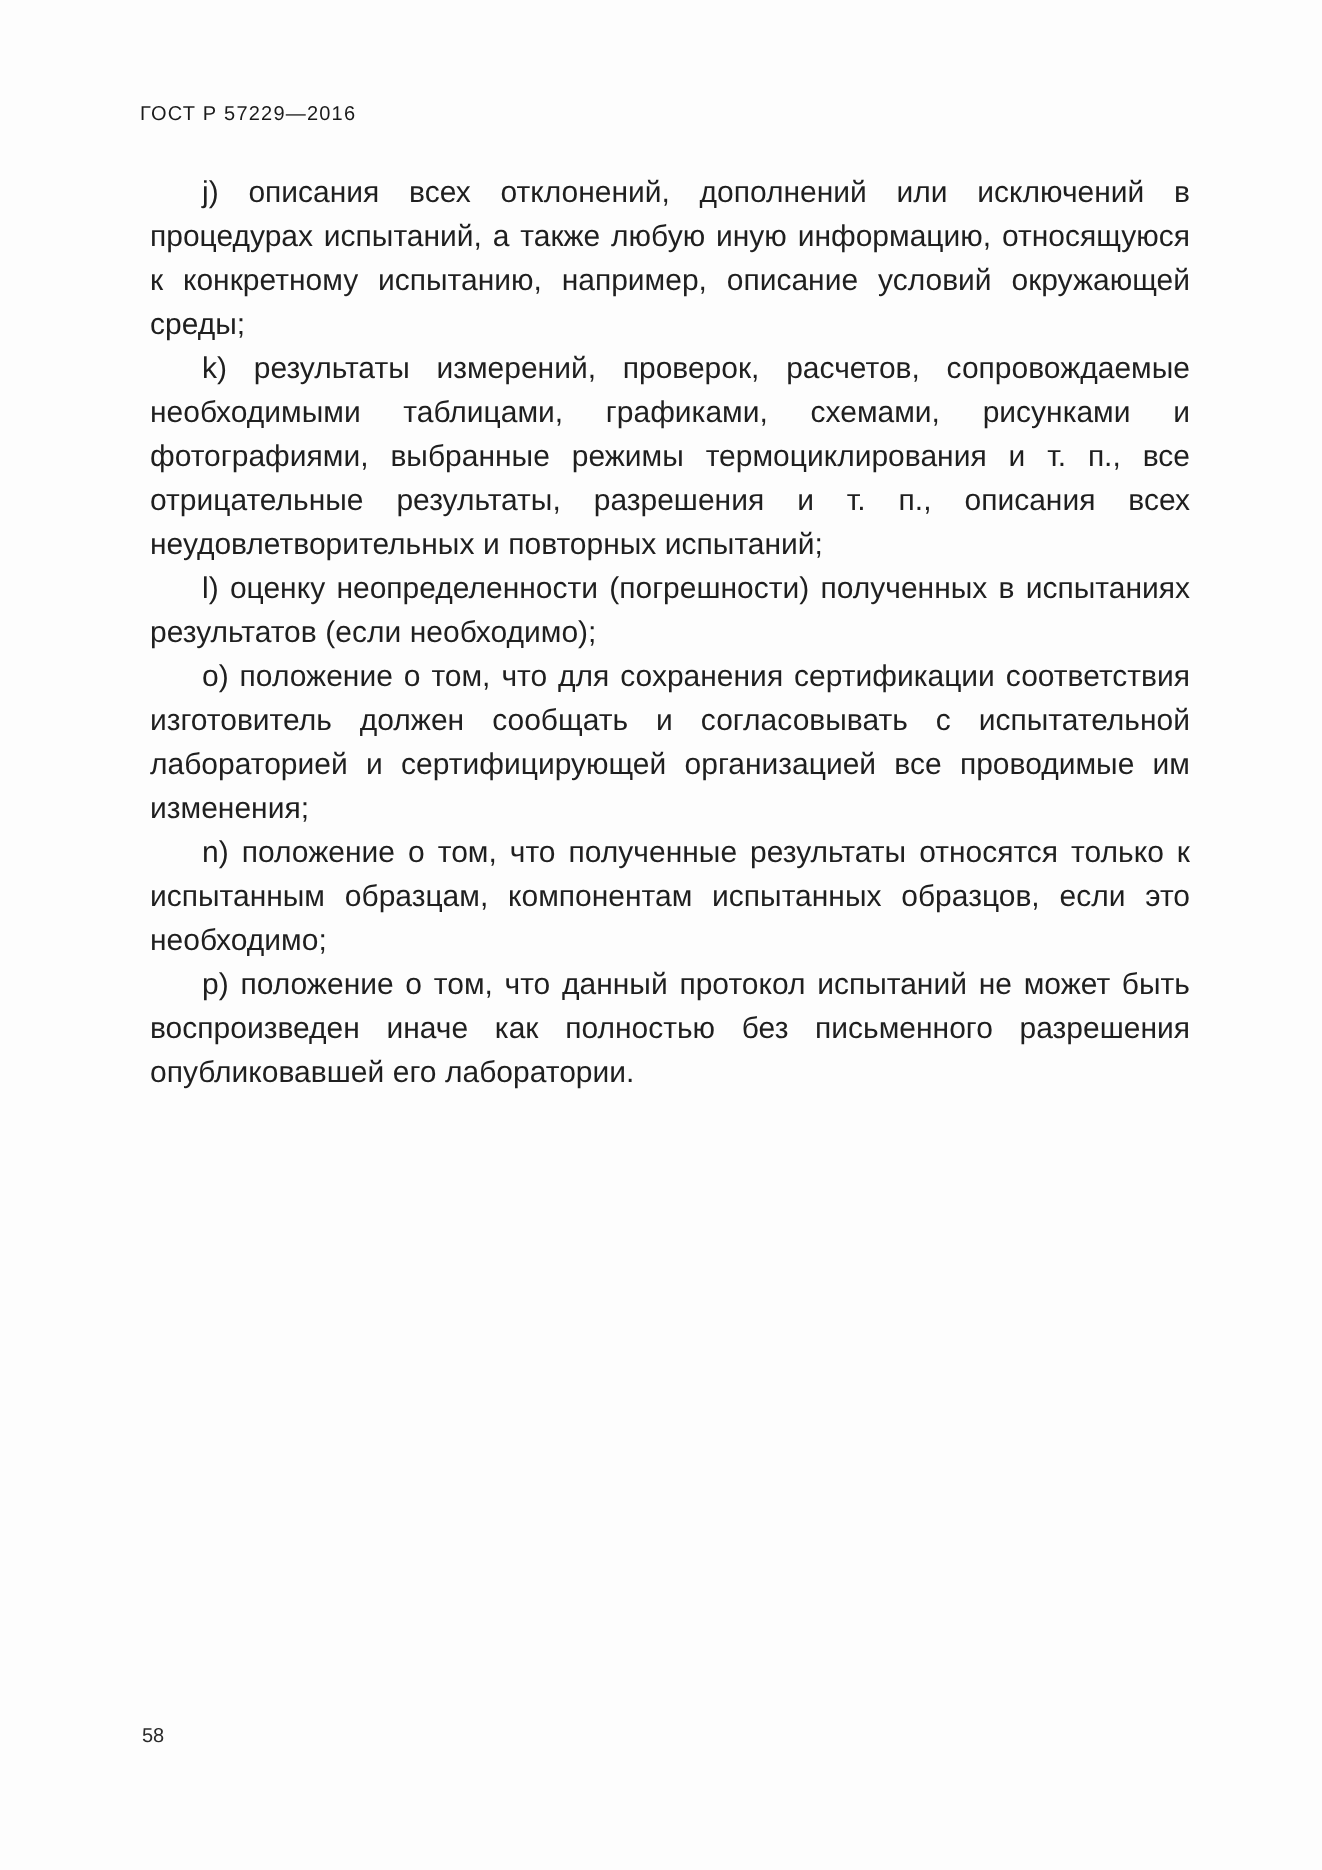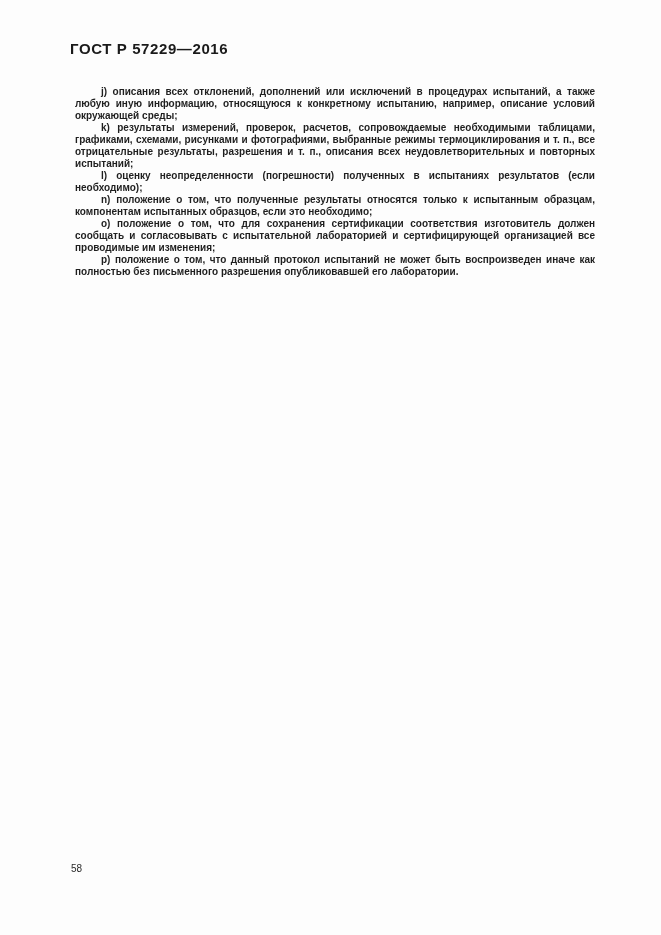--- a/index.html
+++ b/index.html
@@ -29,48 +29,47 @@
     pointer-events: none;
   }
 
   .page-inner {
     position: relative;
     z-index: 2;
   }
 
   .doc-header {
     position: absolute;
-    top: 40px;
+    top: 52px;
     left: 70px;
-    font-size: 15px;
-    font-weight: bold;
+    font-size: 10px;
+    font-weight: normal;
     letter-spacing: 0.6px;
     color: #1a1a1a;
     white-space: nowrap;
   }
 
   .content {
     position: absolute;
     top: 86px;
     left: 75px;
     width: 520px;
   }
 
   .para {
     margin: 0;
-    font-size: 10px;
-    line-height: 12px;
+    font-size: 15px;
+    line-height: 22px;
     color: #1f1f1f;
     text-align: justify;
     text-align-last: left;
     text-indent: 26px;
     -webkit-hyphens: none;
     hyphens: none;
     word-spacing: 0.1px;
-    font-weight: bold;
   }
 
   .page-number {
     position: absolute;
     left: 71px;
     top: 844px;
     font-size: 10px;
     color: #2a2a2a;
     margin-top: 19px;
   }
@@ -80,21 +79,21 @@
 
 <div class="page">
   <div class="page-inner">
 
     <div class="doc-header">ГОСТ Р 57229—2016</div>
 
     <div class="content">
       <p class="para">j) описания всех отклонений, дополнений или исключений в процедурах испытаний, а также любую иную информацию, относящуюся к конкретному испытанию, например, описание условий окружающей среды;</p>
       <p class="para">k) результаты измерений, проверок, расчетов, сопровождаемые необходимыми таблицами, графиками, схемами, рисунками и фотографиями, выбранные режимы термоциклирования и т. п., все отрицательные результаты, разрешения и т. п., описания всех неудовлетворительных и повторных испытаний;</p>
       <p class="para">l) оценку неопределенности (погрешности) полученных в испытаниях результатов (если необходимо);</p>
+      <p class="para">o) положение о том, что для сохранения сертификации соответствия изготовитель должен сообщать и согласовывать с испытательной лабораторией и сертифицирующей организацией все проводимые им изменения;</p>
       <p class="para">n) положение о том, что полученные результаты относятся только к испытанным образцам, компонентам испытанных образцов, если это необходимо;</p>
-      <p class="para">o) положение о том, что для сохранения сертификации соответствия изготовитель должен сообщать и согласовывать с испытательной лабораторией и сертифицирующей организацией все проводимые им изменения;</p>
       <p class="para">p) положение о том, что данный протокол испытаний не может быть воспроизведен иначе как полностью без письменного разрешения опубликовавшей его лаборатории.</p>
     </div>
 
     <div class="page-number">58</div>
 
   </div>
 </div>
 
 </body></html>

